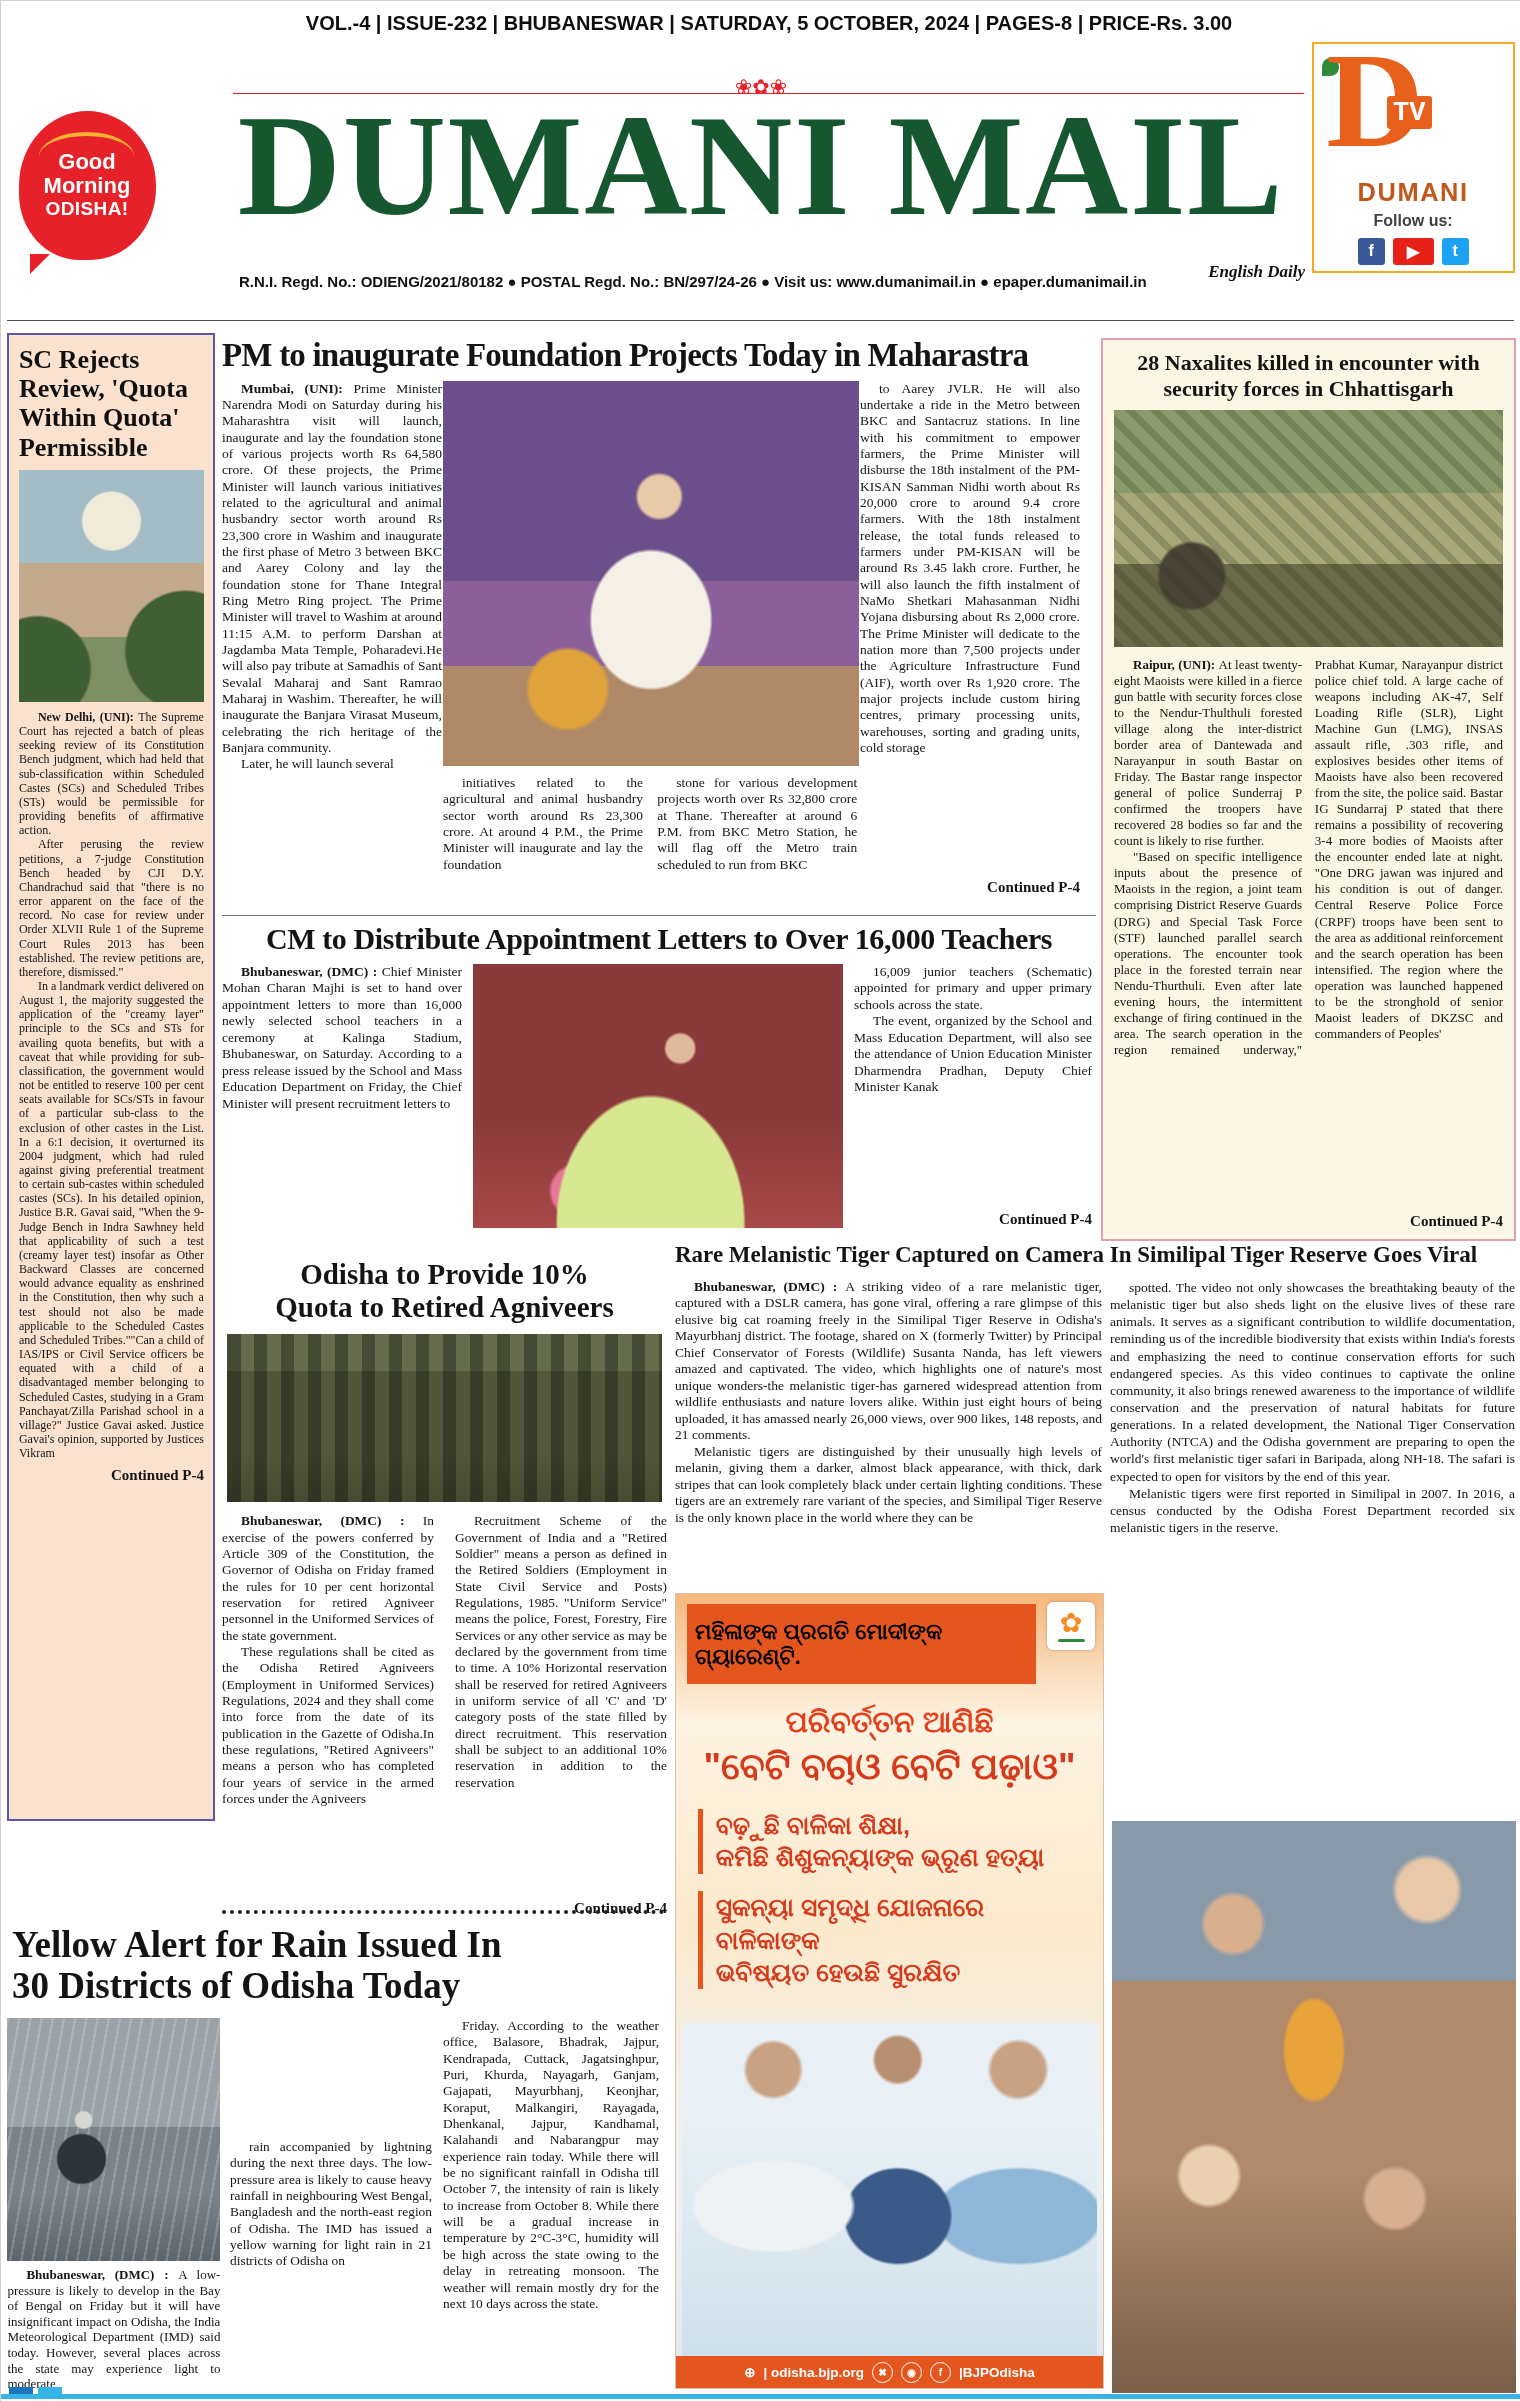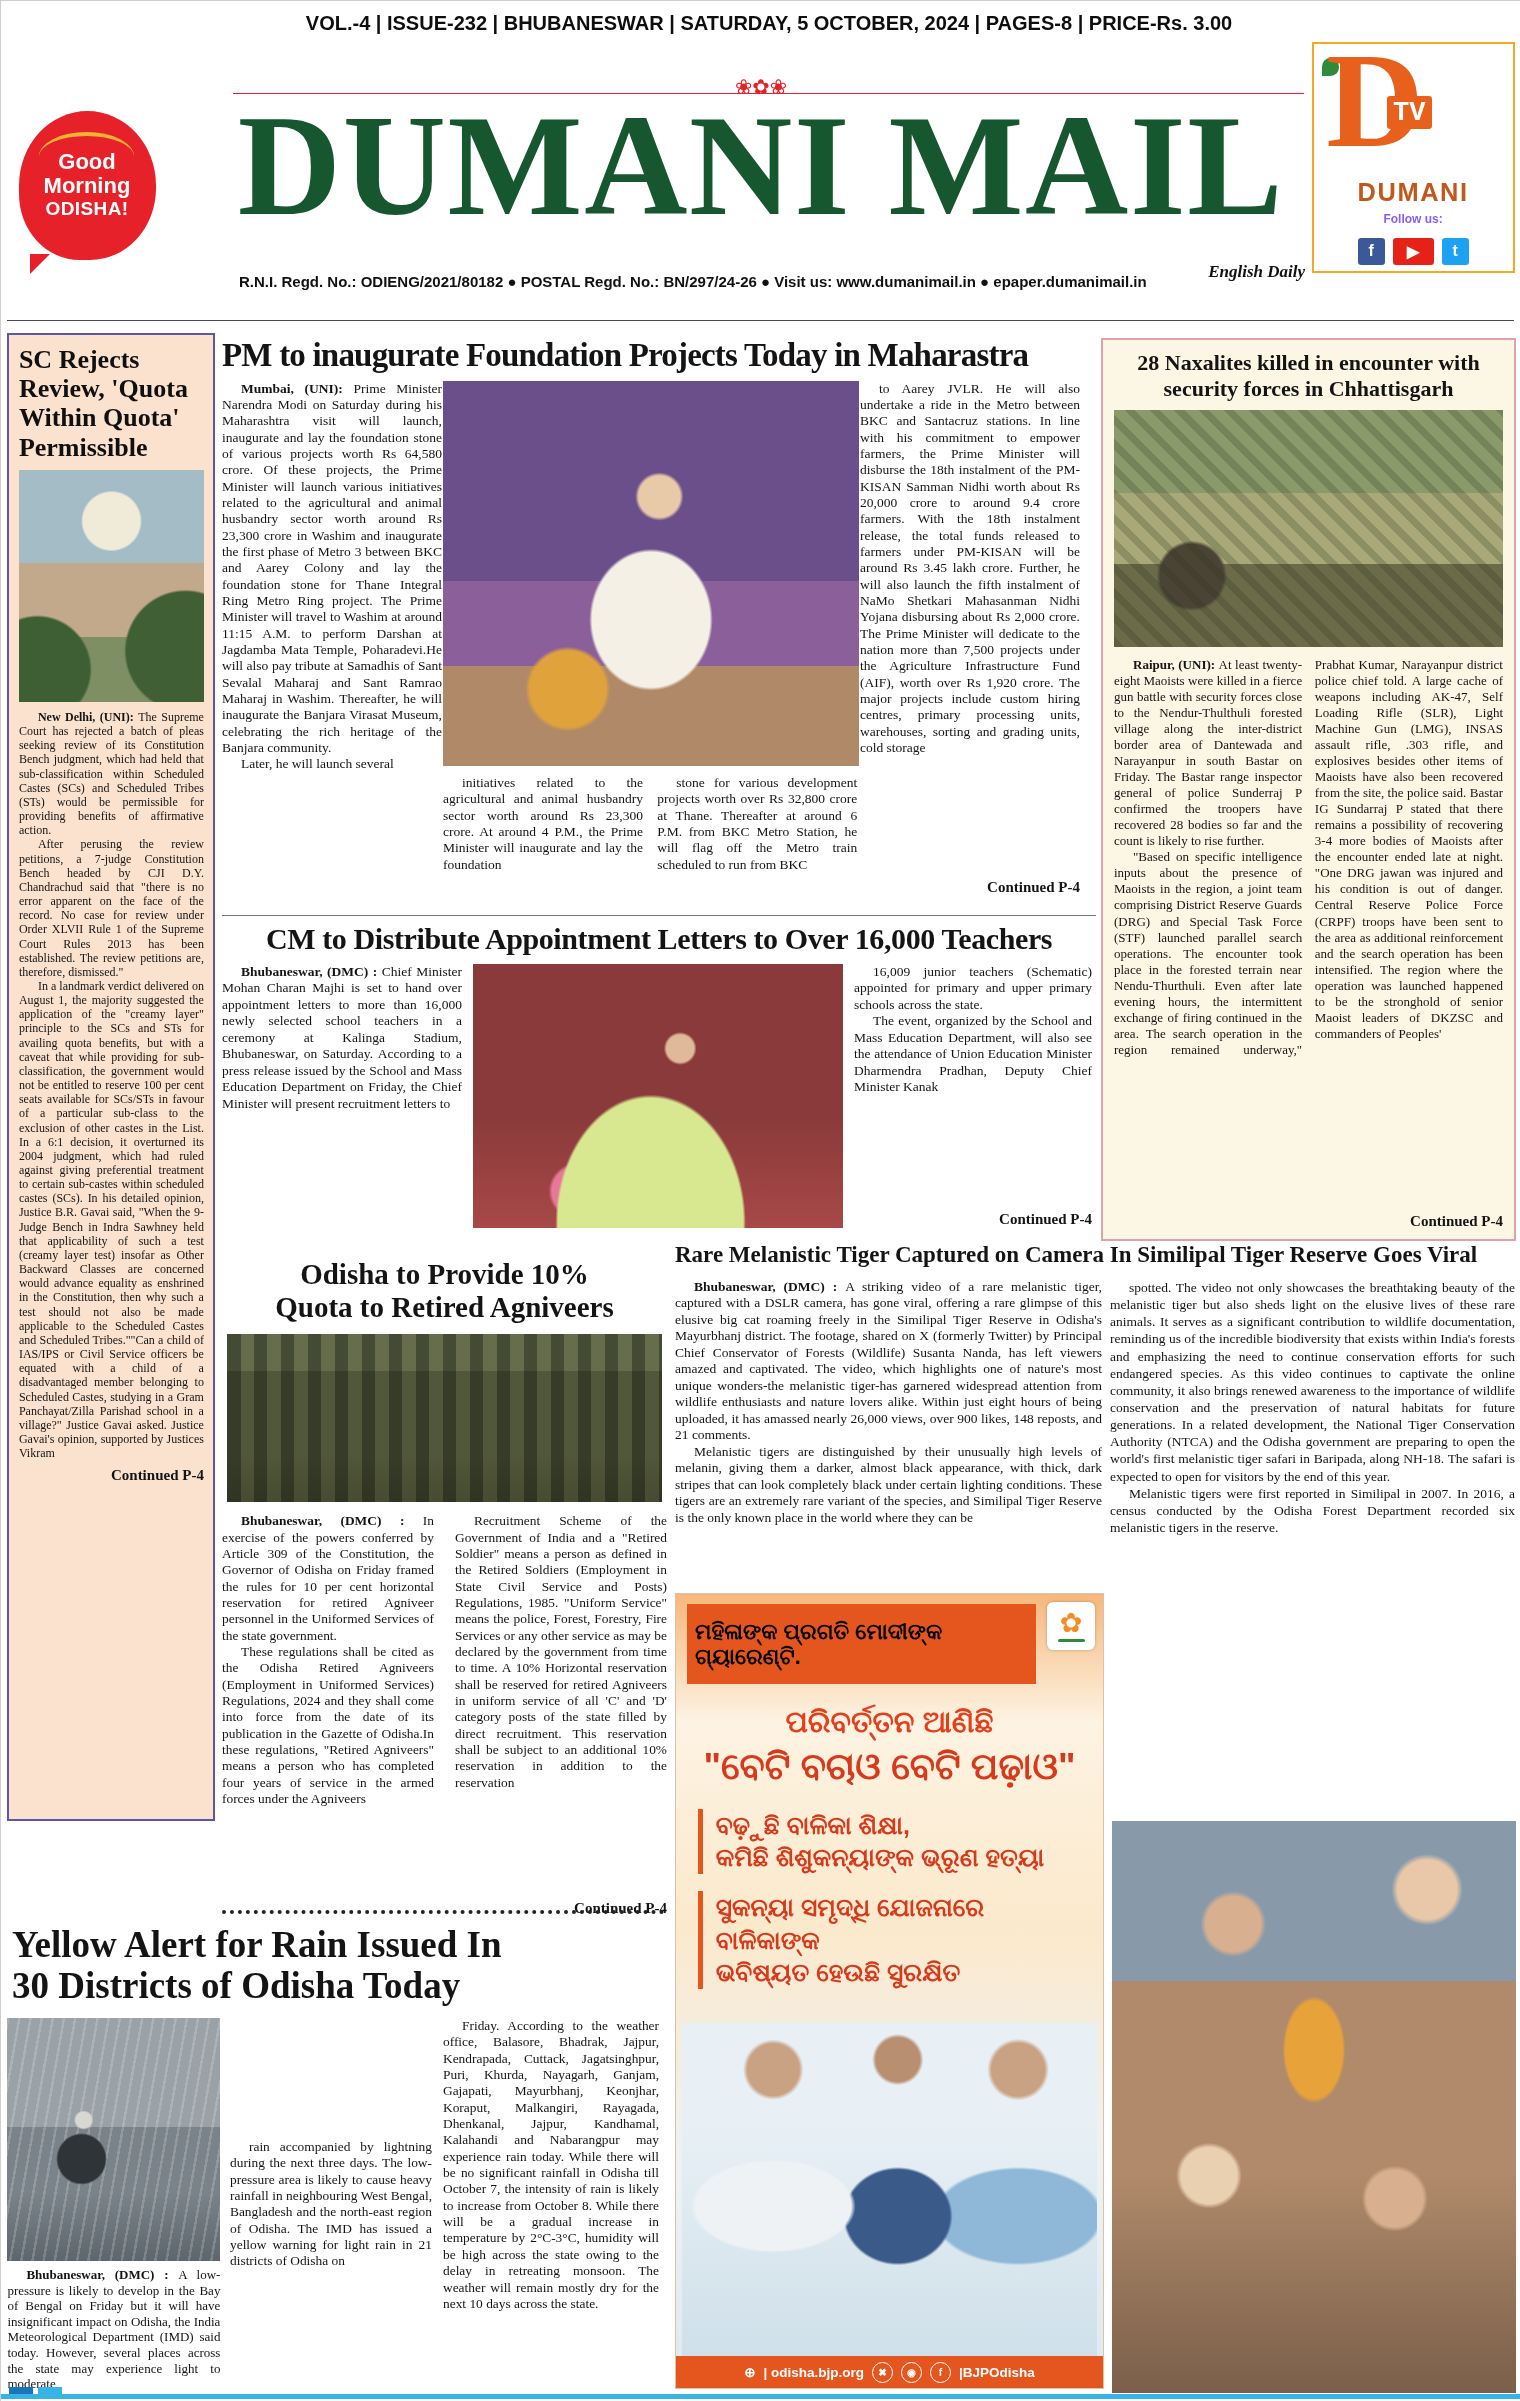--- a/index.html
+++ b/index.html
@@ -22,21 +22,21 @@
   .mast-title{position:absolute;top:94px;left:0;width:100%;text-align:center;
            font-size:143px;line-height:1;font-weight:bold;color:#17572f;letter-spacing:1.6px;white-space:nowrap;}
   .logo-box{position:absolute;top:41px;right:6.4px;width:199px;height:227px;border:2.4px solid #f7a823;background:#fff;}
   .logo-d{position:absolute;top:-11px;left:12.7px;font-size:135px;font-weight:bold;color:#e8611c;line-height:1;}
   .logo-leaf{position:absolute;top:14.3px;left:8px;width:17.5px;height:17.5px;background:#2e8b3a;border-radius:50% 50% 50% 0;}
   .logo-tv{position:absolute;top:52px;left:73px;font-family:Liberation Mono, monospace;font-weight:bold;
            font-size:27px;color:#fff;background:#e8611c;padding:1.6px 6.4px;border-radius:3.2px;}
   .logo-brand{position:absolute;top:134px;left:0;width:100%;text-align:center;
            font-family:"Liberation Sans",sans-serif;font-weight:bold;font-size:25.4px;color:#c2571b;letter-spacing:1.6px;}
   .logo-follow{position:absolute;top:168px;left:0;width:100%;text-align:center;
-           font-family:"Liberation Sans",sans-serif;font-weight:bold;font-size:12px;color:#8b5cf6;}
+           font-family:"Liberation Sans",sans-serif;font-weight:bold;font-size:16px;color:#404040;}
   .logo-social{position:absolute;bottom:6.4px;left:0;width:100%;display:flex;justify-content:center;gap:8px;}
   .sic{width:27px;height:27px;display:flex;align-items:center;justify-content:center;
        font-family:"Liberation Sans",sans-serif;font-weight:bold;font-size:16px;color:#fff;border-radius:3.2px;}
   .sic.fb{background:#3b5998;}
   .sic.yt{background:#e62117;width:41px;}
   .sic.tw{background:#1da1f2;}
   .rni{position:absolute;top:272px;left:238px;font-family:"Liberation Sans",sans-serif;font-weight:bold;
        font-size:15px;color:#111;}
   .tagline{position:absolute;top:261px;right:216px;font-style:italic;font-weight:bold;font-size:17px;color:#111;}
   .head-rule{position:absolute;top:319px;left:6.4px;width:1507px;border-top:1.6px solid #4a4a4a;}

